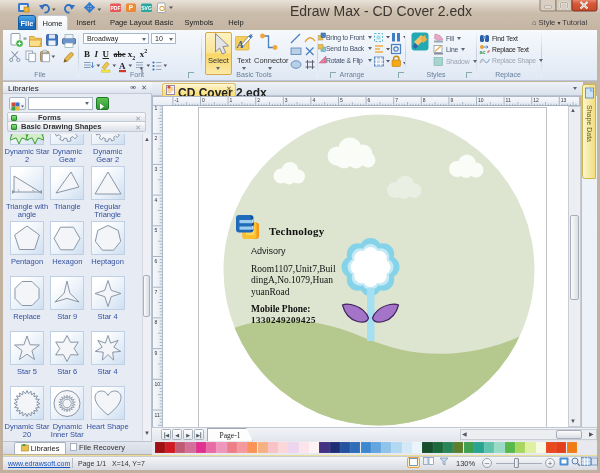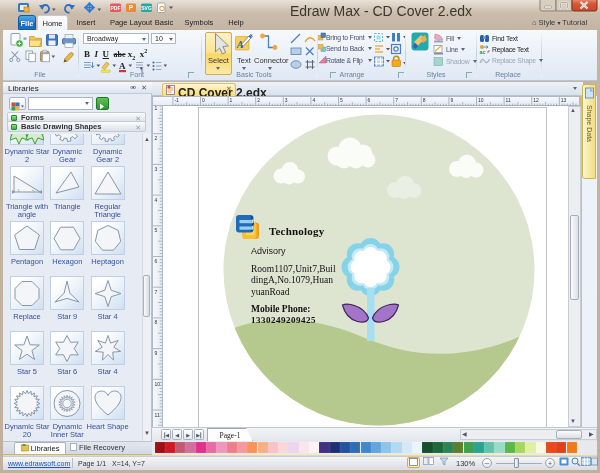--- a/index.html
+++ b/index.html
@@ -307,21 +307,21 @@
     </svg>
 </div>
 <div class="abs" style="left:28px;top:97px;width:65px;height:13px;background:#fff;border:1px solid #a8b4c4;"></div>
 <div class="abs" style="left:85px;top:102px;font-size:0;line-height:0;"><span class="darr"></span></div>
 <div class="abs" style="left:96px;top:97px;width:13px;height:13px;border-radius:2px;background:linear-gradient(#5fc455,#2e9434);border:1px solid #1f7a26;">
  <svg width="11" height="11" viewBox="0 0 11 11">
       <path d="M3 2.5 l4 3 -4 3z" fill="#fff"></path>
     </svg>
 </div>
 
-<div class="bar" style="top:112px;"><span class="cube"></span><span style="margin-left:13px;font-weight:bold;color:#333;">Forms</span><span class="barx">✕</span></div>
+<div class="bar" style="top:112px;"><span class="cube"></span><span style="margin-left:30px;font-weight:bold;color:#333;">Forms</span><span class="barx">✕</span></div>
 <div class="bar" style="top:121px;"><span class="cube"></span><span style="margin-left:13px;font-weight:bold;color:#333;">Basic Drawing Shapes</span><span class="barx">✕</span></div>
 
 <div class="abs" style="left:3px;top:134px;width:139px;height:307px;overflow:hidden;">
 
  <div class="tile" style="left:7px;top:-23px;"></div>
  <div class="tile" style="left:47.3px;top:-23px;"></div>
  <div class="tile" style="left:87.6px;top:-23px;"></div>
  <svg class="abs" style="left:7px;top:-23px" width="34" height="34" viewBox="0 0 34 34">
       <g fill="#d2edc8" stroke="#3f9f35" stroke-width="1">
         <polygon points="9.0,7.0 11.9,13.1 18.2,10.8 15.9,17.1 22.0,20.0 15.9,22.9 18.2,29.2 11.9,26.9 9.0,33.0 6.1,26.9 -0.2,29.2 2.1,22.9 -4.0,20.0 2.1,17.1 -0.2,10.8 6.1,13.1"></polygon>

